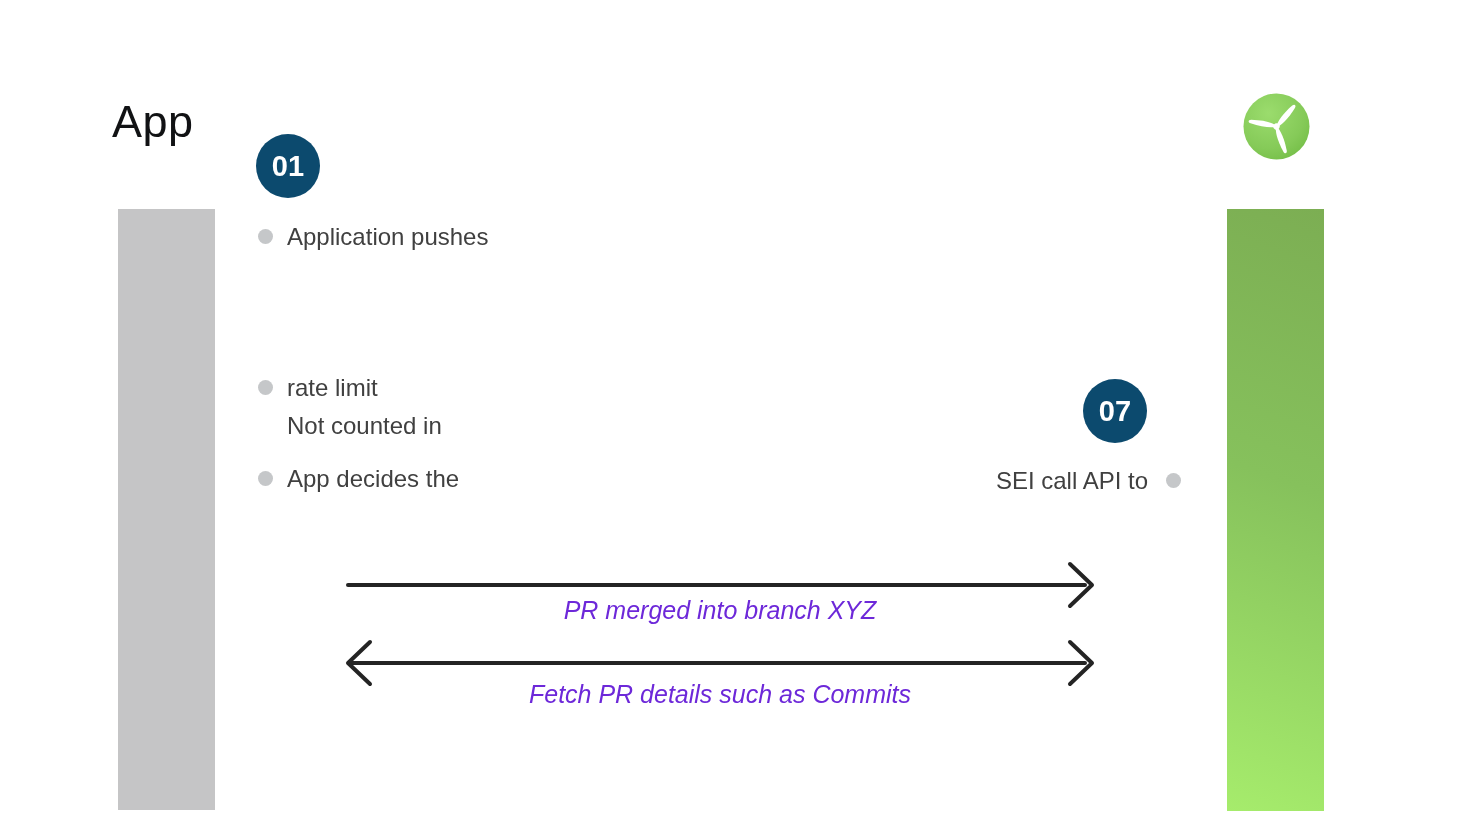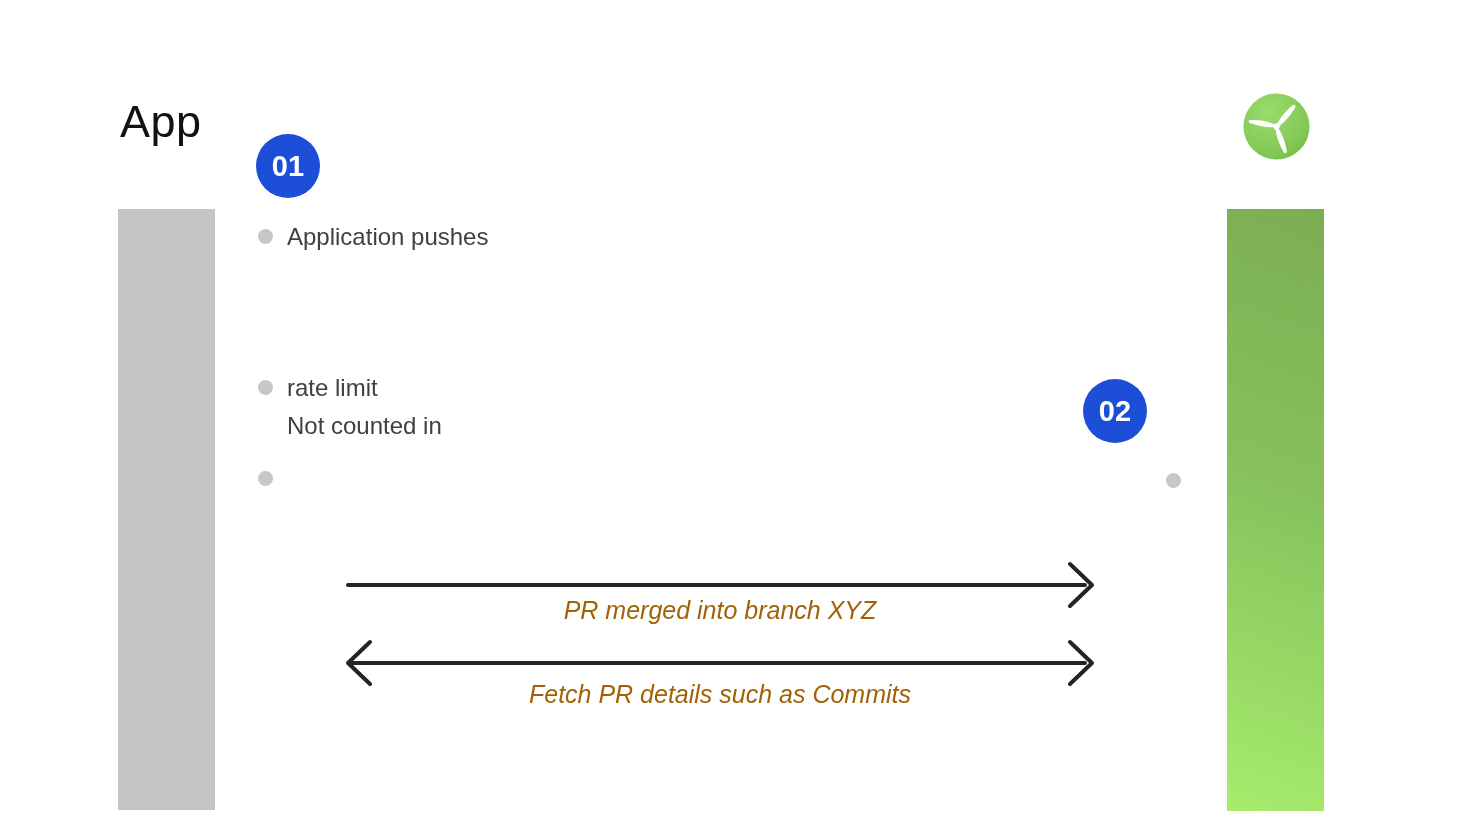--- a/index.html
+++ b/index.html
@@ -1,39 +1,39 @@
 <!DOCTYPE html>
 <html><head>
 <meta charset="utf-8">
 <style>
   * { margin: 0; padding: 0; box-sizing: border-box; }
   html, body { width: 1460px; height: 824px; background: #ffffff; overflow: hidden; }
   body { position: relative; font-family: "Liberation Sans", "DejaVu Sans", sans-serif; }
 
   .page-title {
-    position: absolute; left: 120px; top: 96px;
+    position: absolute; left: 112px; top: 96px;
     font-size: 45px; font-weight: 500; color: #111214; letter-spacing: 0.5px;
   }
 
   .left-bar {
     position: absolute; left: 118px; top: 209px; width: 97px; height: 601px;
     background: #c5c5c6;
   }
   .right-bar {
     position: absolute; left: 1227px; top: 209px; width: 97px; height: 602px;
     background: linear-gradient(200deg, #7cae53 0%, #86c15c 45%, #a6ec6c 100%);
   }
 
   .logo {
     position: absolute; left: 1243px; top: 93px; width: 67px; height: 67px;
   }
 
   .step-badge {
     position: absolute; width: 64px; height: 64px; border-radius: 50%;
-    background: #1d4ed8; color: #ffffff; font-weight: 700; font-size: 29px;
+    background: #0c4a6e; color: #ffffff; font-weight: 700; font-size: 29px;
     display: flex; align-items: center; justify-content: center;
   }
   .badge-01 { left: 256px; top: 134px; }
   .badge-02 { left: 1083px; top: 379px; }
 
   .bullet-dot {
     position: absolute; width: 15px; height: 15px; border-radius: 50%;
     background: #c5c7c9;
   }
   .dot-1 { left: 258px; top: 229px; }
@@ -46,21 +46,21 @@
   }
   .note-1 { left: 287px; top: 218px; }
   .note-2 { left: 287px; top: 369px; }
   .note-3 { left: 287px; top: 460px; }
   .note-right { right: 312px; top: 462px; text-align: right; }
 
   .arrows-layer { position: absolute; left: 330px; top: 550px; width: 790px; height: 145px; }
 
   .arrow-label {
     position: absolute; left: 348px; width: 744px; text-align: center;
-    font-style: italic; font-size: 25px; color: #a16207;
+    font-style: italic; font-size: 25px; color: #6d28d9;
   }
   .label-1 { top: 596px; }
   .label-2 { top: 680px; font-style: italic; }
 </style>
 </head>
 <body>
 
 <div class="page-title">App</div>
 
 <div class="left-bar"></div>
@@ -77,38 +77,40 @@
   <circle cx="34" cy="34" r="33.5" fill="url(#logoGrad)"></circle>
   <g transform="translate(34,34) rotate(40)" fill="#ffffff">
     <path d="M0,1 C3,-3 4.2,-13 2.2,-26.5 C1.7,-29.5 -0.9,-29.5 -1.4,-26.5 C-3.2,-15 -2.6,-5 0,1 Z"></path>
     <path transform="rotate(120)" d="M0,1 C3,-3 4.2,-13 2.2,-26.5 C1.7,-29.5 -0.9,-29.5 -1.4,-26.5 C-3.2,-15 -2.6,-5 0,1 Z"></path>
     <path transform="rotate(240)" d="M0,1 C3,-3 4.2,-13 2.2,-26.5 C1.7,-29.5 -0.9,-29.5 -1.4,-26.5 C-3.2,-15 -2.6,-5 0,1 Z"></path>
     <circle r="3.2"></circle>
   </g>
 </svg>
 
 <div class="step-badge badge-01">01</div>
-<div class="step-badge badge-02">02</div>
+<div class="step-badge badge-02">07</div>
 
 <span class="bullet-dot dot-1"></span>
 <div class="note note-1">
   <div>Application pushes</div>
 </div>
 
 <span class="bullet-dot dot-2"></span>
 <div class="note note-2">
   <div>rate limit</div>
   <div>Not counted in</div>
 </div>
 
 <span class="bullet-dot dot-3"></span>
 <div class="note note-3">
+  <div>App decides the</div>
 </div>
 
 <div class="note note-right">
+  <div>SEI call API to</div>
 </div>
 <span class="bullet-dot dot-right"></span>
 
 <svg class="arrows-layer" viewBox="0 0 790 145" aria-hidden="true">
   <g stroke="#242424" stroke-width="4" fill="none" stroke-linecap="round" stroke-linejoin="round">
 
     <g>
       <line x1="18" y1="35" x2="755" y2="35"></line>
       <polyline points="740,14 762,35 740,56"></polyline>
     </g>

